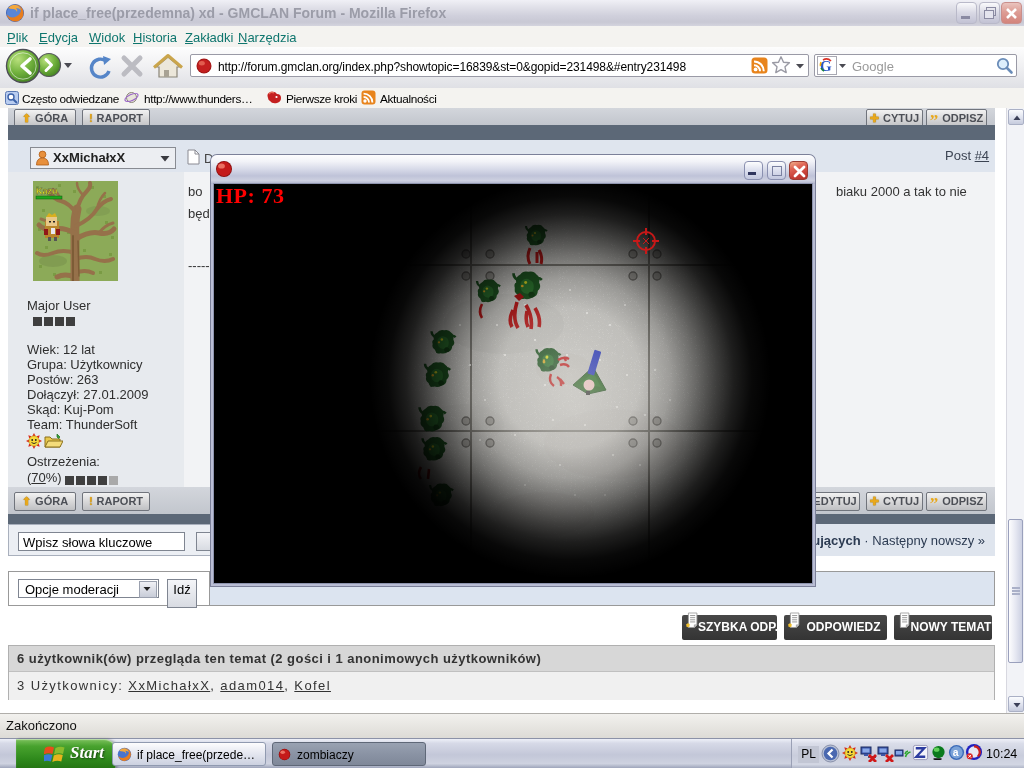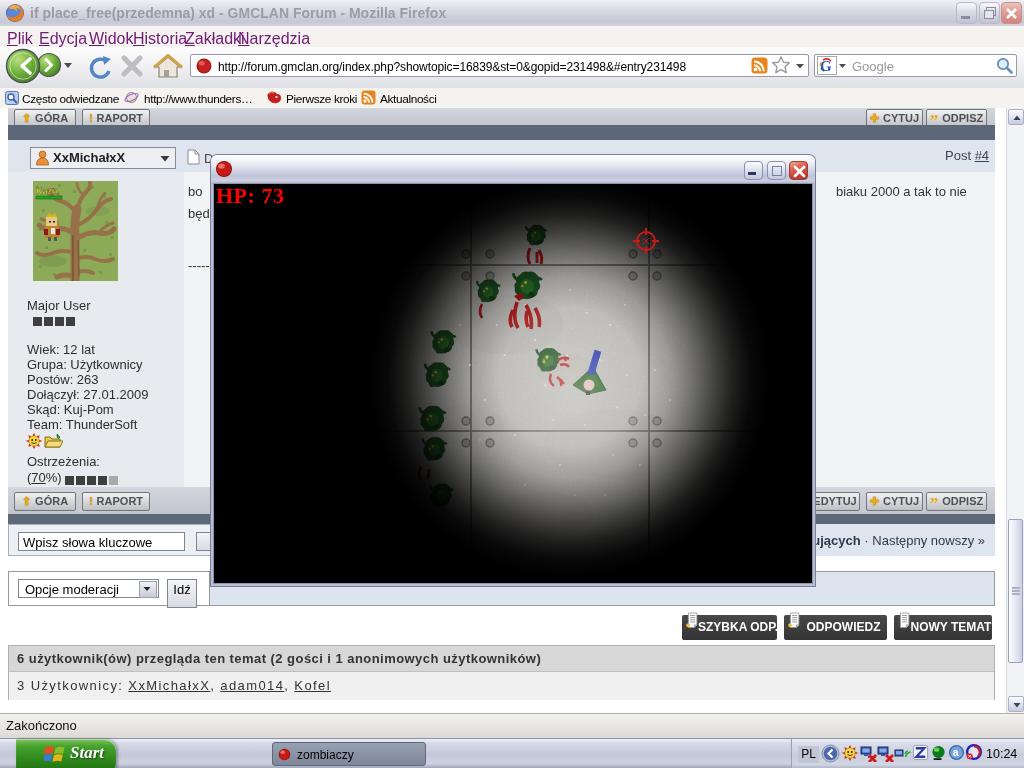--- a/index.html
+++ b/index.html
@@ -5,21 +5,21 @@
 body{width:1024px;height:768px;overflow:hidden;position:relative;
  font-family:"Liberation Sans",sans-serif;background:#fff;}
 .abs{position:absolute;}
 
 #titlebar{left:0;top:0;width:1024px;height:26px;
  background:linear-gradient(180deg,#f0f0f6 0%,#e2e2ea 25%,#d0d0dc 60%,#c8c8d4 85%,#d4d4de 100%);}
 #titletext{left:30px;top:5px;font-size:14px;font-weight:bold;color:#9b9ca8;white-space:nowrap;}
 .wbtn{top:2px;width:19px;height:20px;border-radius:4px;border:1px solid #b9b9c9;
  background:linear-gradient(180deg,#fafafc 0%,#d8d8e4 50%,#c2c2d4 100%);}
 #menubar{left:0;top:26px;width:1024px;height:21px;background:#f4f3f0;border-bottom:1px solid #e3e0da;}
-.mi{position:absolute;top:4px;font-size:16px;color:#701a75;}
+.mi{position:absolute;top:4px;font-size:13px;color:#0f766e;}
 #toolbar{left:0;top:47px;width:1024px;height:41px;
  background:linear-gradient(180deg,#fdfdfd 0%,#f1f1f3 45%,#dfe0e5 100%);border-bottom:1px solid #c0c0c8;}
 #urlbar{left:190px;top:54px;width:619px;height:23px;background:#fff;border:1px solid #9a9aa6;border-radius:2px;box-sizing:border-box;}
 #urltext{left:218px;top:60px;font-size:12px;letter-spacing:-0.1px;color:#000;white-space:nowrap;}
 #searchbox{left:814px;top:54px;width:203px;height:23px;background:#fff;border:1px solid #9a9aa6;border-radius:2px;box-sizing:border-box;}
 #bookbar{left:0;top:88px;width:1024px;height:20px;background:#f4f3f0;border-bottom:1px solid #8e8e9a;}
 .bi{position:absolute;top:4px;font-size:11.8px;letter-spacing:-0.35px;color:#000;white-space:nowrap;}
 
 #content{left:0;top:108px;width:1006px;height:605px;background:#fff;}
 .graybar{left:8px;width:987px;background:linear-gradient(180deg,#d3d6dc,#c2c6cd);}
@@ -552,20 +552,28 @@
   background:linear-gradient(180deg,#7ec25e 0%,#48a22e 20%,#2f8a1c 55%,#247312 85%,#1c5e0c 100%);
   box-shadow:inset 0 1px 1px rgba(255,255,255,.5), 2px 0 3px rgba(0,0,0,.3);font-family:Liberation Serif, serif;">
   <svg style="position:absolute;left:28px;top:5px;" width="22" height="20" viewBox="0 0 22 20">
    <path d="M1,4 q4,-2.5 9,-0.5 l-1.5,6.5 q-4.5,-1.5 -9,0.5z" fill="#e84c1c"></path>
    <path d="M11.5,4 q4.5,-2 9,-0.5 l-1.5,6.5 q-4.5,-1.5 -9,0.5z" fill="#8abc2c"></path>
    <path d="M-0.7,11.5 q4.5,-2 9,-0.5 l-1.5,6.5 q-4.5,-1.5 -8.5,0.5z" fill="#3a7ad8"></path>
    <path d="M9.8,11.5 q4.5,-2 9,-0.5 l-1.5,6.5 q-4.5,-1.5 -9,0.5z" fill="#e8b41c"></path>
   </svg>
   <span style="position:absolute;left:54px;top:4px;font-size:17px;font-weight:bold;font-style:italic;color:#fff;text-shadow:1px 1px 2px rgba(0,0,0,.5);">Start</span>
  </div>
+ <div class="tbtn" style="left:112px;width:154px;">
+  <svg style="position:absolute;left:4px;top:4px;" width="15" height="15" viewBox="0 0 20 20">
+   <circle cx="10" cy="10" r="9" fill="#4a74cc"></circle>
+   <path d="M10,1.5 a8.5 8.5 0 1 1 -8.3,10 a8 8 0 0 0 14,-6.5 a8.5 8.5 0 0 0 -5.7,-3.5z" fill="#e87d1e"></path>
+   <path d="M3,5 q4,-4 8,-3 q4,1 5,5 q-2,-2 -5,-2 q2,2 1,4 q-1,-3 -4,-3 q-3,0 -5,-1z" fill="#f4a83c"></path>
+  </svg>
+  <span style="position:absolute;left:24px;top:5px;font-size:12px;color:#000;">if place_free(przede…</span>
+ </div>
  <div class="tbtn" style="left:272px;width:154px;background:linear-gradient(180deg,#99a2b2 0%,#8a93a4 50%,#7f8899 100%);border-color:#5f6878;">
   <svg style="position:absolute;left:5px;top:5px;" width="13" height="13" viewBox="0 0 18 18">
    <circle cx="9" cy="9" r="8" fill="#8a0e0e"></circle>
         <circle cx="9" cy="9" r="7.2" fill="#c41a1a"></circle>
    <ellipse cx="6.5" cy="6" rx="3.2" ry="2.4" fill="#ef7a6a" opacity="0.9"></ellipse>
   </svg>
   <span style="position:absolute;left:24px;top:5px;font-size:12px;color:#000;">zombiaczy</span>
  </div>
  <div style="position:absolute;right:0;top:0;width:232px;height:30px;
   background:linear-gradient(180deg,#eef0f8 0%,#dadde9 15%,#c9cddc 55%,#d2d6e3 85%,#a6adc0 100%);border-left:1px solid #9aa0b5;">

